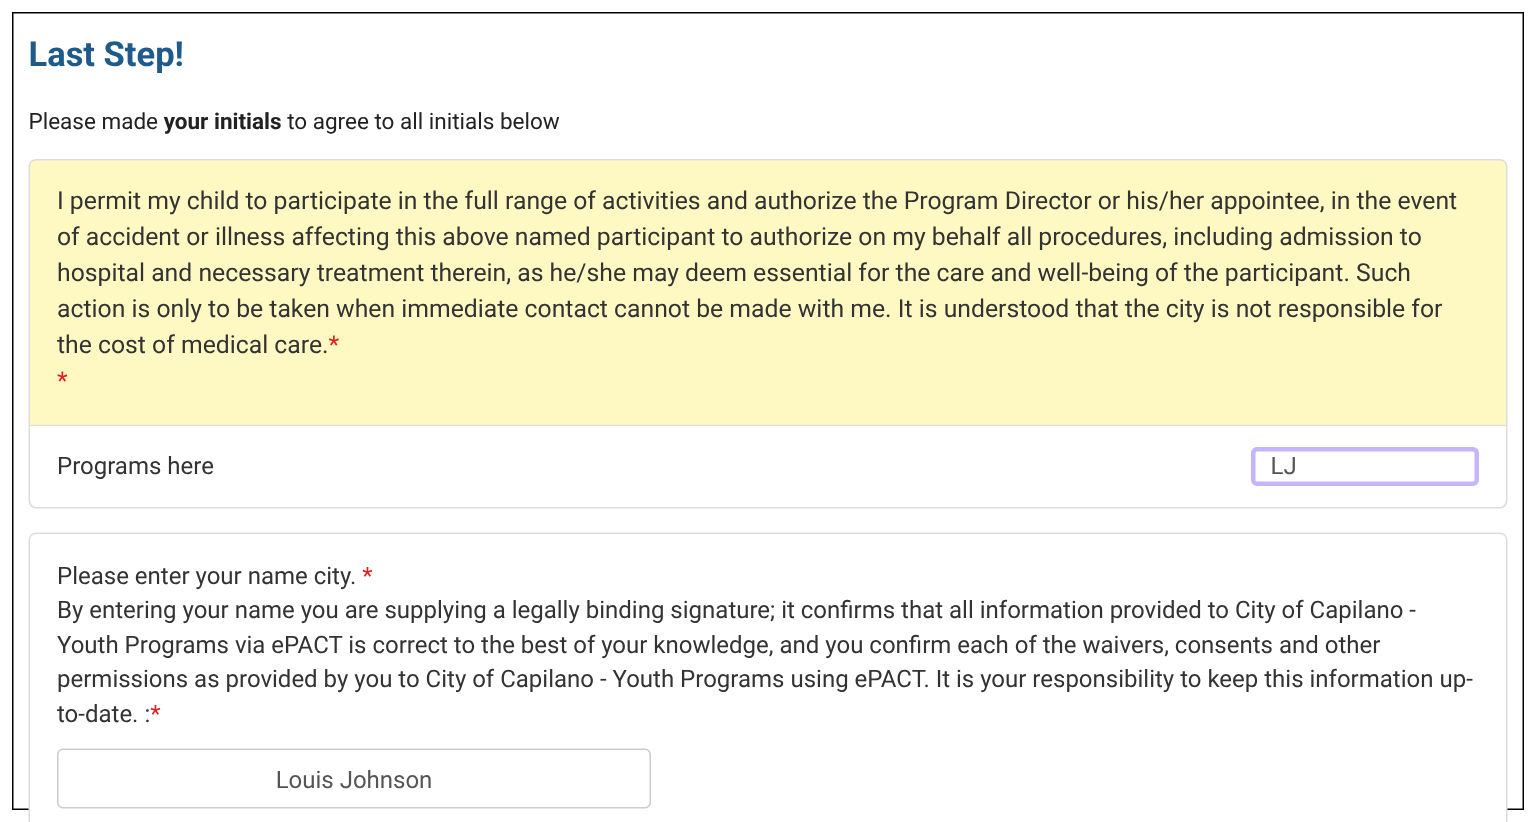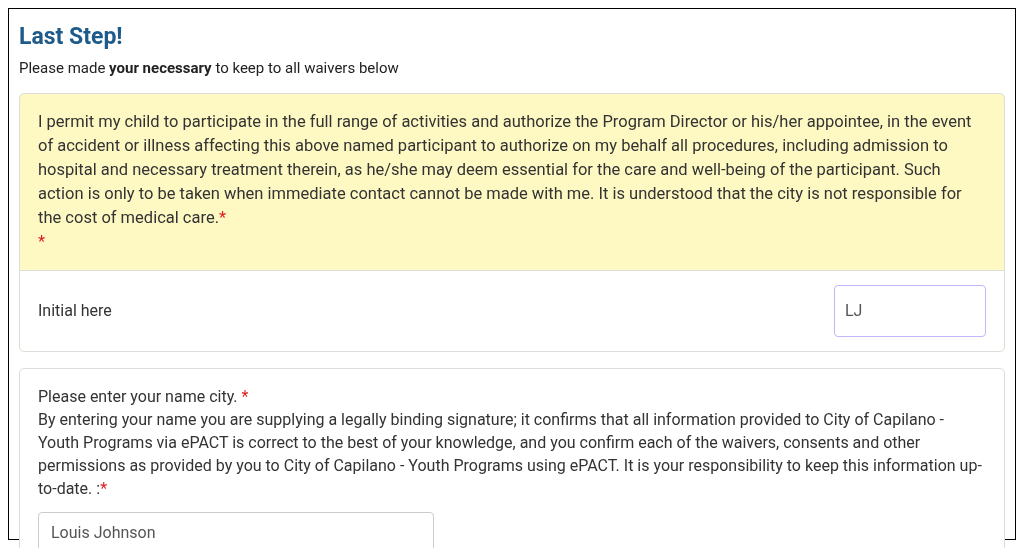--- a/index.html
+++ b/index.html
@@ -18,21 +18,21 @@
     }
     .container {
       border: 1px solid #000;
       padding: 14px 10px 10px 10px;
       height: 100%;
     }
     .heading {
       color: #1e5b8a;
       font-size: 23px;
       font-weight: 700;
-      margin-bottom: 9px;
+      margin-bottom: 22px;
     }
     .subheading {
       font-size: 15px;
       margin-bottom: 16px;
       color: #222;
     }
     .subheading strong {
       font-weight: 700;
     }
     .waiver-box {
@@ -62,22 +62,22 @@
       border-top: 1px solid #ddd;
       border-radius: 0 0 5px 5px;
       padding: 14px 18px;
     }
     .initial-label {
       font-size: 16px;
       color: #333;
     }
     .initial-input {
       width: 152px;
-      height: 52px;
-      border: 1px solid #c4b5fd;
+      height: 26px;
+      border: 3px solid #c4b5fd;
       border-radius: 4px;
       padding: 6px 10px;
       font-size: 16px;
       color: #555;
       font-family: inherit;
     }
     .signature-box {
       border: 1px solid #ddd;
       border-radius: 5px;
       background: #fff;
@@ -92,40 +92,41 @@
     }
     .name-input {
       width: 396px;
       height: 40px;
       border: 1px solid #ccc;
       border-radius: 4px;
       padding: 6px 12px;
       font-size: 16px;
       color: #555;
       font-family: inherit;
+      text-align: center;
     }
   </style>
 </head>
 <body>
 
 <div class="container">
 
   <div class="heading">Last Step!</div>
 
   <div class="subheading">
-    <span>Please made </span><strong>your necessary</strong><span> to keep to all waivers below</span>
+    <span>Please made </span><strong>your initials</strong><span> to agree to all initials below</span>
   </div>
 
   <div class="waiver-box">
     <div class="waiver-text">
       <span>I permit my child to participate in the full range of activities and authorize the Program Director or his/her appointee, in the event of accident or illness affecting this above named participant to authorize on my behalf all procedures, including admission to hospital and necessary treatment therein, as he/she may deem essential for the care and well-being of the participant. Such action is only to be taken when immediate contact cannot be made with me. It is understood that the city is not responsible for the cost of medical care.</span><span class="required">*</span>
       <span class="required-block">*</span>
     </div>
     <div class="initial-row">
-      <div class="initial-label">Initial here</div>
+      <div class="initial-label">Programs here</div>
       <input type="text" class="initial-input" value="LJ" style="">
     </div>
   </div>
 
   <div class="signature-box">
     <div class="signature-prompt">
       <span>Please enter your name city. </span><span class="required">*</span><br>
       <span>By entering your name you are supplying a legally binding signature; it confirms that all information provided to City of Capilano - Youth Programs via ePACT is correct to the best of your knowledge, and you confirm each of the waivers, consents and other permissions as provided by you to City of Capilano - Youth Programs using ePACT. It is your responsibility to keep this information up-to-date. :</span><span class="required">*</span>
     </div>
     <input type="text" class="name-input" value="Louis Johnson" style="">

